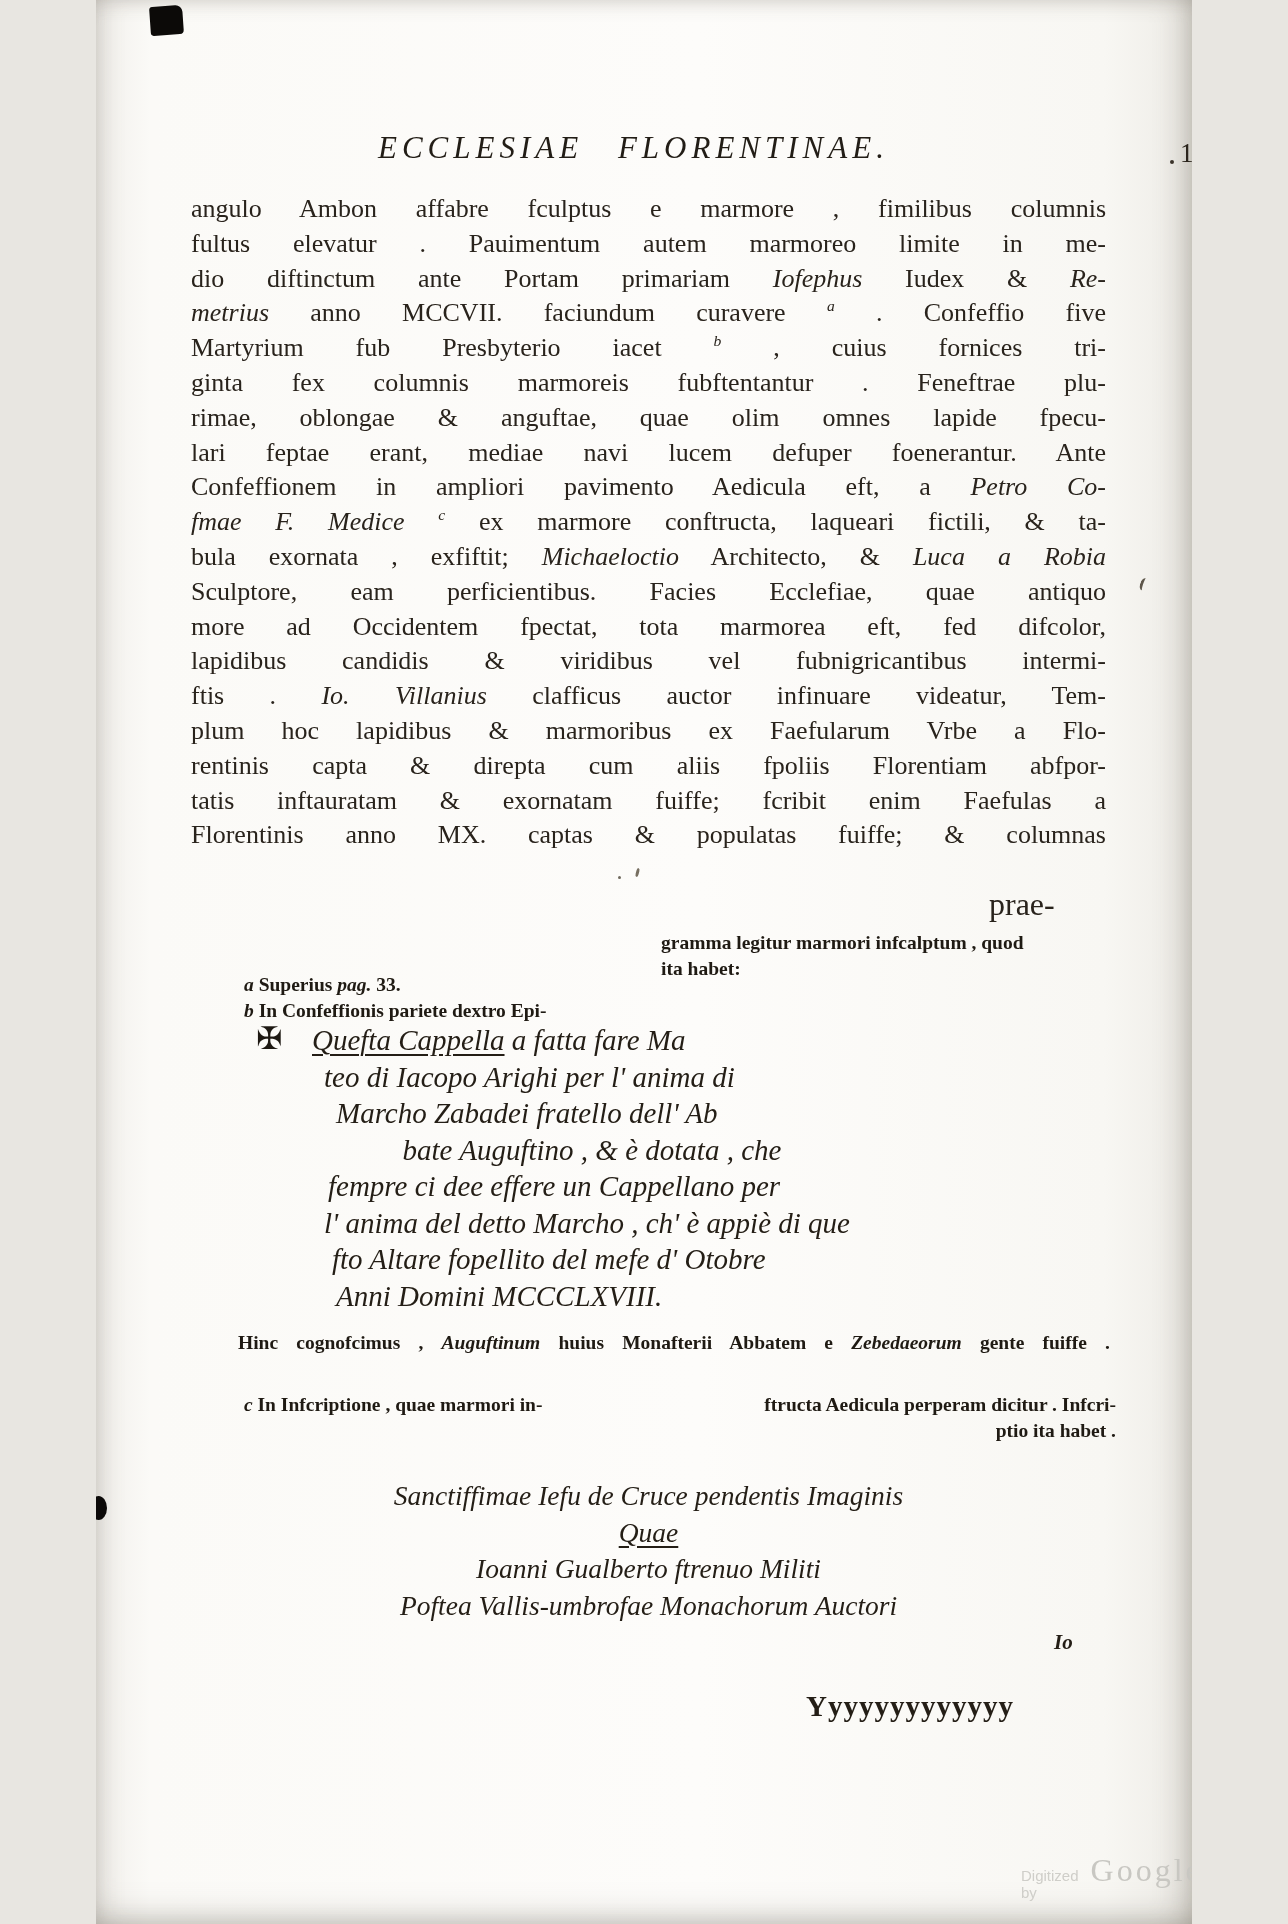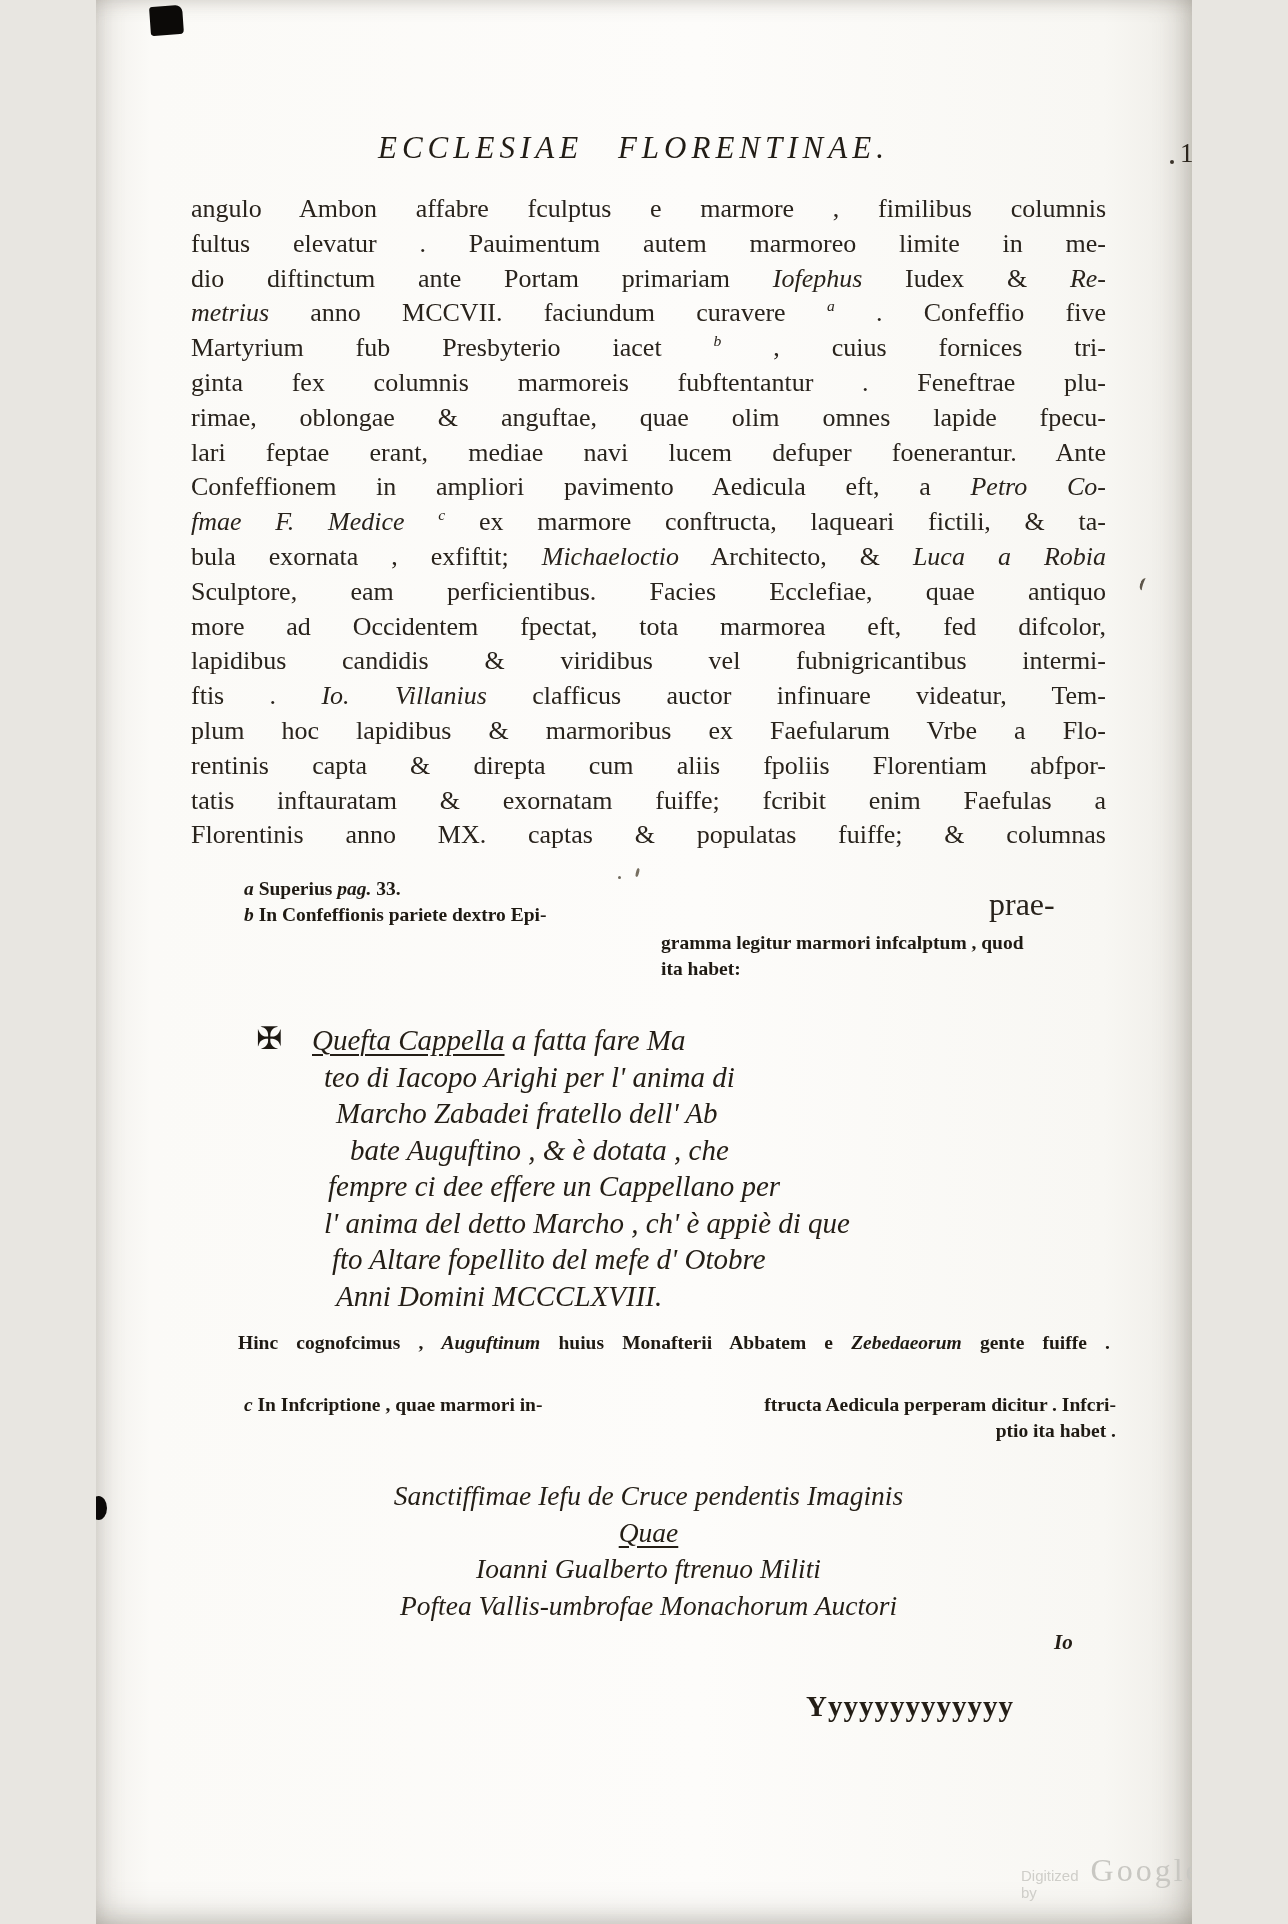--- a/index.html
+++ b/index.html
@@ -27,31 +27,31 @@
   .pagenum{position:absolute;left:1084px;top:138px;font-size:27px;letter-spacing:2px;color:#2b241c;}
   
   .body-text{position:absolute;left:95px;top:192px;width:915px;font-size:26px;line-height:34.8px;}
   .bline{text-align:justify;text-align-last:justify;text-justify:inter-word;white-space:normal;}
   sup{font-size:.60em;line-height:0;vertical-align:super;}
   u{text-decoration-thickness:1.6px;text-underline-offset:4px;}
   .catchword-mid{position:absolute;left:893px;top:858px;font-size:32px;margin-top:28px;}
   
   .fn{position:absolute;font-size:19.5px;line-height:26px;font-weight:700;color:#1f1a13;}
   .fn div{white-space:nowrap;}
-  .fn1-left{left:148px;top:876px;width:410px;}
+  .fn1-left{left:148px;top:972px;width:410px;}
   .fn1-right{left:565px;top:930px;width:455px;}
   .fn2-left{left:148px;top:1392px;width:410px;}
   .fn2-right{left:565px;top:1392px;width:455px;text-align:right;}
   
   .inscription-cross{position:absolute;left:160px;top:1020px;font-size:31px;font-family:"DejaVu Sans",sans-serif;color:#1d1812;}
   .inscription{position:absolute;left:216px;top:1022px;font-style:italic;font-size:29px;line-height:36.5px;color:#241e16;}
   .inscription .iline{white-space:nowrap;}
   .inscription .iline:nth-child(2){margin-left:12px;}
   .inscription .iline:nth-child(3){margin-left:24px;}
-  .inscription .iline:nth-child(4){margin-left:38px;}
+  .inscription .iline:nth-child(4){margin-left:22px;text-align:center;}
   .inscription .iline:nth-child(5){margin-left:16px;}
   .inscription .iline:nth-child(6){margin-left:12px;}
   .inscription .iline:nth-child(7){margin-left:20px;}
   .inscription .iline:nth-child(8){margin-left:24px;}
   
   .hinc{position:absolute;left:142px;top:1332px;width:872px;font-size:19.5px;font-weight:700;text-align:justify;text-align-last:justify;color:#1f1a13;}
   
   .dedication{position:absolute;left:95px;top:1478px;width:915px;text-align:center;font-style:italic;font-size:27.5px;line-height:36.5px;color:#241e16;}
   
   .sig{position:absolute;left:710px;top:1690px;font-size:29px;font-weight:700;letter-spacing:1px;color:#241e16;}

